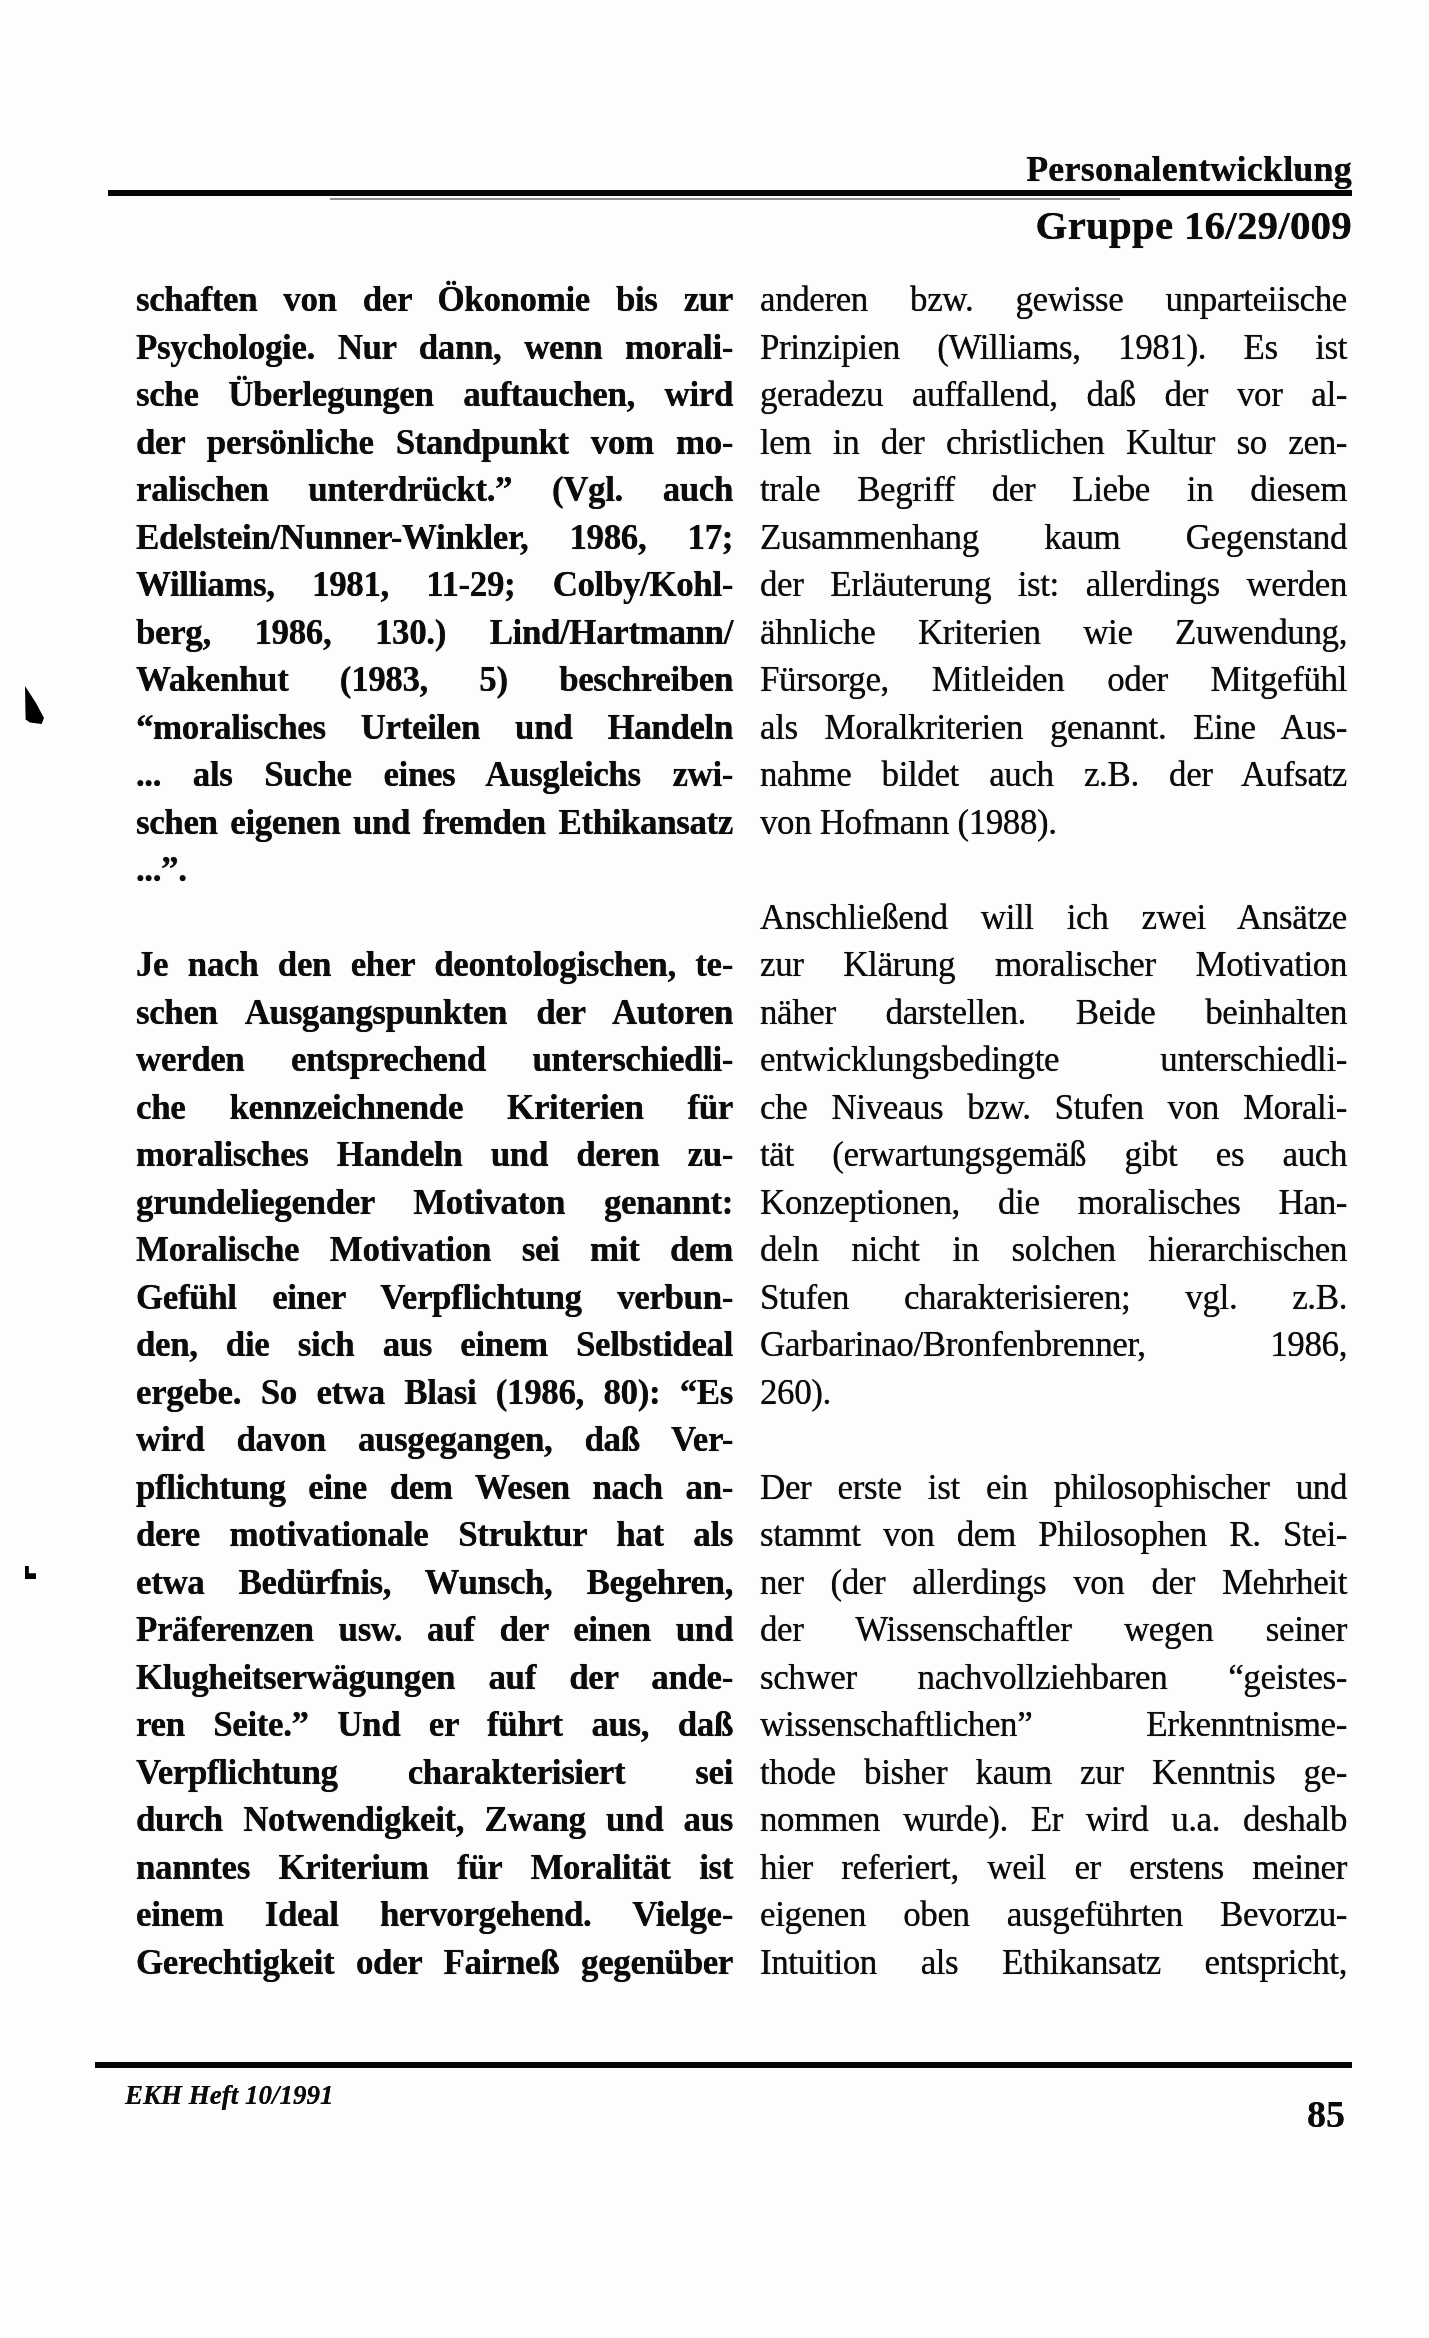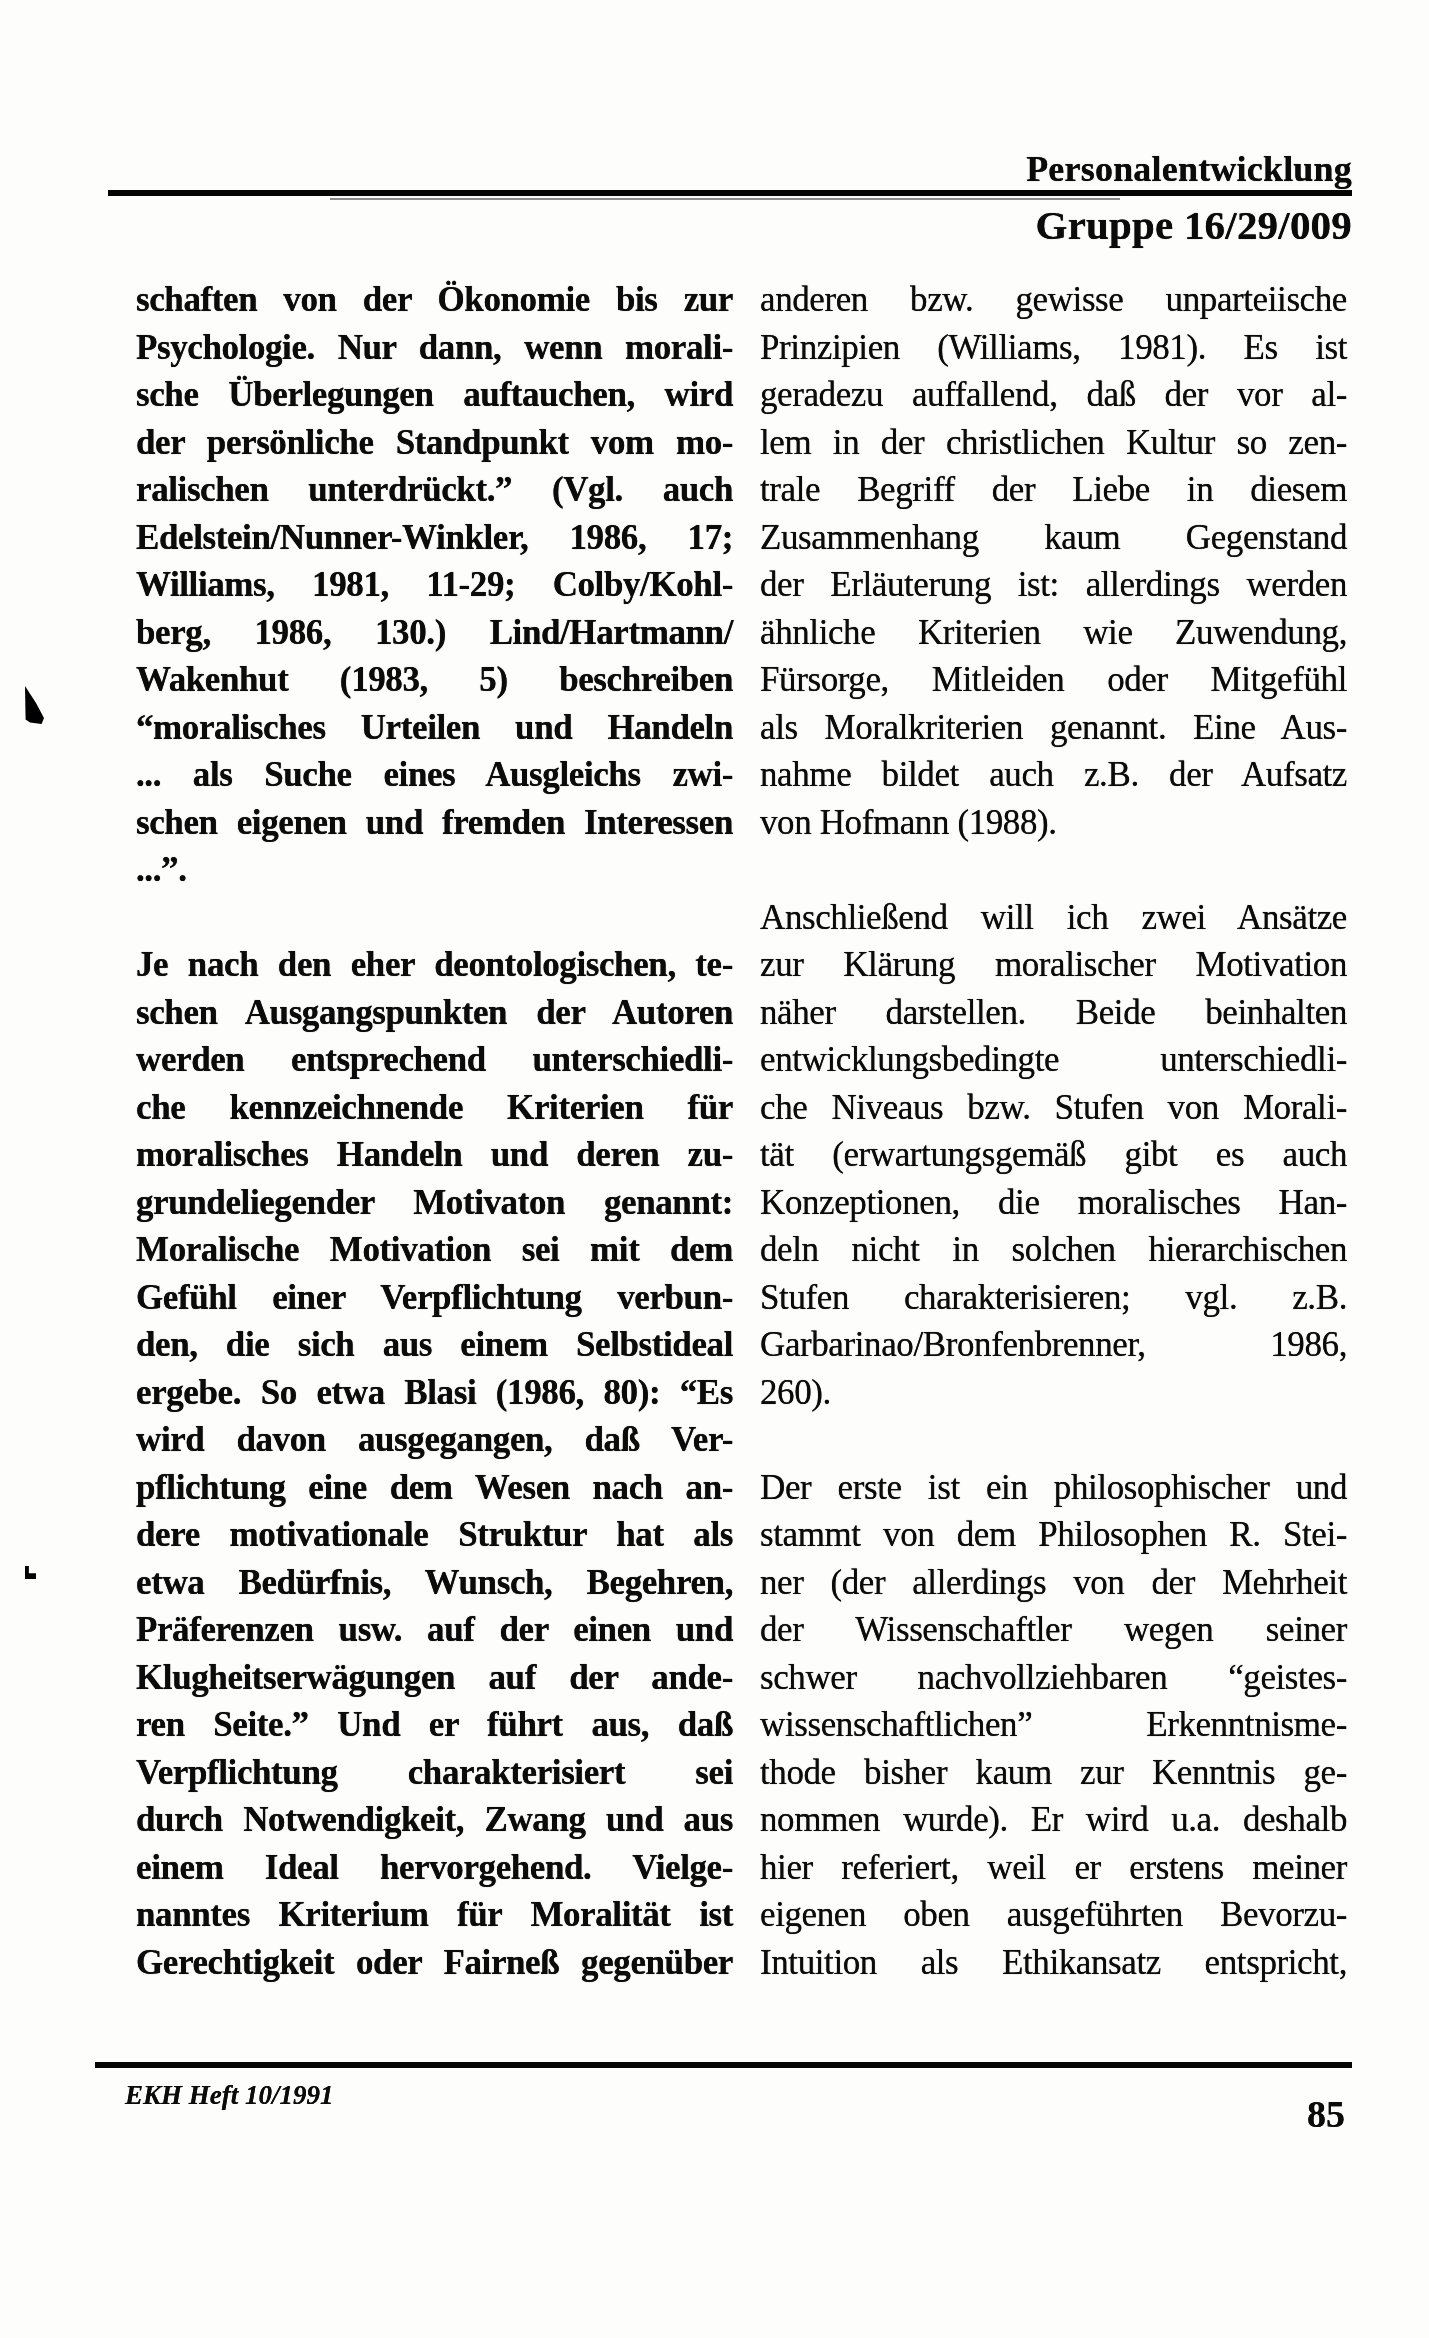--- a/index.html
+++ b/index.html
@@ -87,21 +87,21 @@
       <div class="line">Psychologie. Nur dann, wenn morali-</div>
       <div class="line">sche Überlegungen auftauchen, wird</div>
       <div class="line">der persönliche Standpunkt vom mo-</div>
       <div class="line">ralischen unterdrückt.” (Vgl. auch</div>
       <div class="line">Edelstein/Nunner-Winkler, 1986, 17;</div>
       <div class="line">Williams, 1981, 11-29; Colby/Kohl-</div>
       <div class="line">berg, 1986, 130.) Lind/Hartmann/</div>
       <div class="line">Wakenhut (1983, 5) beschreiben</div>
       <div class="line">“moralisches Urteilen und Handeln</div>
       <div class="line">... als Suche eines Ausgleichs zwi-</div>
-      <div class="line">schen eigenen und fremden Interessen</div>
+      <div class="line">schen eigenen und fremden Ethikansatz</div>
       <div class="line line-last">...”.</div>
     </div>
     <div class="para">
       <div class="line">Je nach den eher deontologischen, te-</div>
       <div class="line">schen Ausgangspunkten der Autoren</div>
       <div class="line">werden entsprechend unterschiedli-</div>
       <div class="line">che kennzeichnende Kriterien für</div>
       <div class="line">moralisches Handeln und deren zu-</div>
       <div class="line">grundeliegender Motivaton genannt:</div>
       <div class="line">Moralische Motivation sei mit dem</div>
@@ -110,22 +110,22 @@
       <div class="line">ergebe. So etwa Blasi (1986, 80): “Es</div>
       <div class="line">wird davon ausgegangen, daß Ver-</div>
       <div class="line">pflichtung eine dem Wesen nach an-</div>
       <div class="line">dere motivationale Struktur hat als</div>
       <div class="line">etwa Bedürfnis, Wunsch, Begehren,</div>
       <div class="line">Präferenzen usw. auf der einen und</div>
       <div class="line">Klugheitserwägungen auf der ande-</div>
       <div class="line">ren Seite.” Und er führt aus, daß</div>
       <div class="line">Verpflichtung charakterisiert sei</div>
       <div class="line">durch Notwendigkeit, Zwang und aus</div>
+      <div class="line">nanntes Kriterium für Moralität ist</div>
       <div class="line">einem Ideal hervorgehend. Vielge-</div>
-      <div class="line">nanntes Kriterium für Moralität ist</div>
       <div class="line">Gerechtigkeit oder Fairneß gegenüber</div>
     </div>
   </div>
 <div class="col col-right">
     <div class="para">
       <div class="line">anderen bzw. gewisse unparteiische</div>
       <div class="line">Prinzipien (Williams, 1981). Es ist</div>
       <div class="line">geradezu auffallend, daß der vor al-</div>
       <div class="line">lem in der christlichen Kultur so zen-</div>
       <div class="line">trale Begriff der Liebe in diesem</div>

